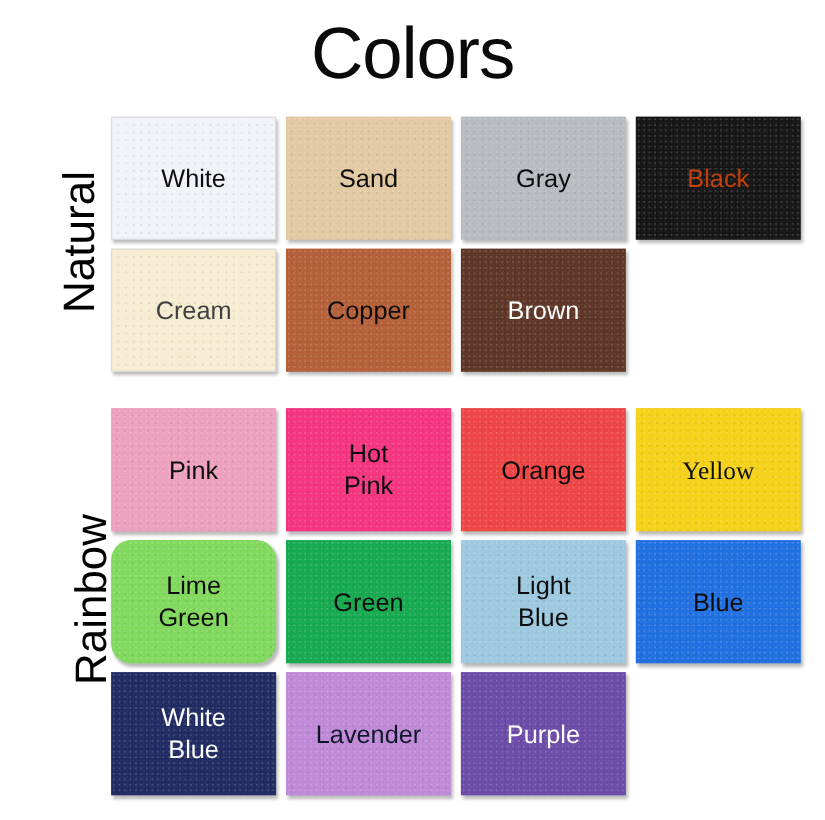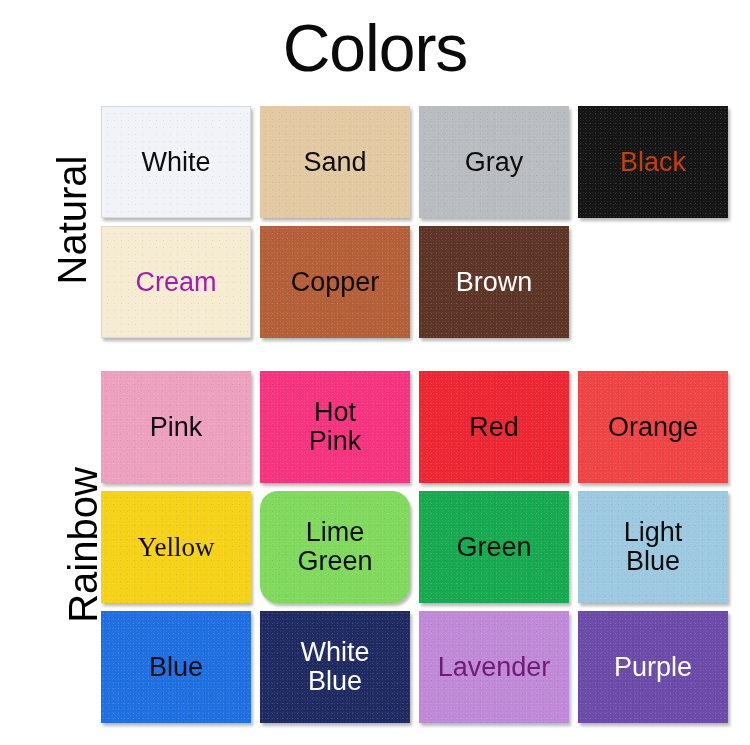--- a/index.html
+++ b/index.html
@@ -109,21 +109,21 @@
     background-size: 5px 5px, 7px 7px, 3px 3px;
     background-position: 0 0, 2px 3px, 1px 1px;
   }
   .swatch.lightborder {
     border: 1px solid #d9d9d9;
   }
 
   .swatch-label {
     position: relative;
     z-index: 2;
-    font-size: 27px;
+    font-size: 23px;
     line-height: 29px;
     text-align: center;
     font-weight: 400;
     font-family: "Liberation Sans", sans-serif;
     padding: 0 4px;
     white-space: pre-line;
   }
   .dark-text  { color: #0d0d0d; }
   .light-text { color: #ffffff; }
 </style>
@@ -143,43 +143,40 @@
       <div class="swatch" style="background: rgb(226, 201, 162);">
         <span class="swatch-label dark-text" style="color: rgb(13, 13, 13);">Sand</span>
       </div>
       <div class="swatch" style="background: rgb(184, 187, 191);">
         <span class="swatch-label dark-text" style="color: rgb(13, 13, 13);">Gray</span>
       </div>
       <div class="swatch" style="background: rgb(21, 21, 21);">
         <span class="swatch-label light-text" style="color: #c2410c;">Black</span>
       </div>
       <div class="swatch lightborder" style="background: rgb(245, 236, 210);">
-        <span class="swatch-label dark-text" style="color: #a21caf;">Cream</span>
+        <span class="swatch-label dark-text" style="color: #404040;">Cream</span>
       </div>
       <div class="swatch" style="background: rgb(180, 95, 56);">
         <span class="swatch-label dark-text" style="color: rgb(13, 13, 13);">Copper</span>
       </div>
       <div class="swatch" style="background: rgb(93, 53, 38);">
         <span class="swatch-label light-text" style="color: rgb(255, 255, 255);">Brown</span>
       </div>
     </div>
 
   <div class="group-label" id="label-rainbow">Rainbow</div>
 
   <div class="grid" id="grid-rainbow">
       <div class="swatch" style="background: rgb(237, 160, 189);">
         <span class="swatch-label dark-text" style="color: rgb(13, 13, 13);">Pink</span>
       </div>
       <div class="swatch" style="background: rgb(245, 51, 127);">
         <span class="swatch-label dark-text" style="color: rgb(13, 13, 13);">Hot
 Pink</span>
       </div>
-      <div class="swatch" style="background: rgb(236, 39, 51);">
-        <span class="swatch-label dark-text" style="color: rgb(13, 13, 13);">Red</span>
-      </div>
       <div class="swatch" style="background: #ef4444;">
         <span class="swatch-label dark-text" style="color: rgb(13, 13, 13);">Orange</span>
       </div>
       <div class="swatch" style="background: rgb(245, 209, 23);">
         <span class="swatch-label dark-text" style="color: rgb(13, 13, 13); font-family: Liberation Serif, serif;">Yellow</span>
       </div>
       <div class="swatch" style="background: rgb(128, 217, 92); border-radius: 18px;">
         <span class="swatch-label dark-text" style="color: rgb(13, 13, 13);">Lime
 Green</span>
       </div>
@@ -191,20 +188,20 @@
 Blue</span>
       </div>
       <div class="swatch" style="background: rgb(31, 111, 224);">
         <span class="swatch-label dark-text" style="color: rgb(13, 13, 13);">Blue</span>
       </div>
       <div class="swatch" style="background: rgb(31, 42, 98);">
         <span class="swatch-label light-text" style="color: rgb(255, 255, 255);">White
 Blue</span>
       </div>
       <div class="swatch" style="background: rgb(192, 137, 216);">
-        <span class="swatch-label dark-text" style="color: #701a75;">Lavender</span>
+        <span class="swatch-label dark-text" style="color: #0f172a;">Lavender</span>
       </div>
       <div class="swatch" style="background: rgb(107, 74, 168);">
         <span class="swatch-label light-text" style="color: rgb(255, 255, 255);">Purple</span>
       </div>
     </div>
 
 </div>
 
 </body></html>

